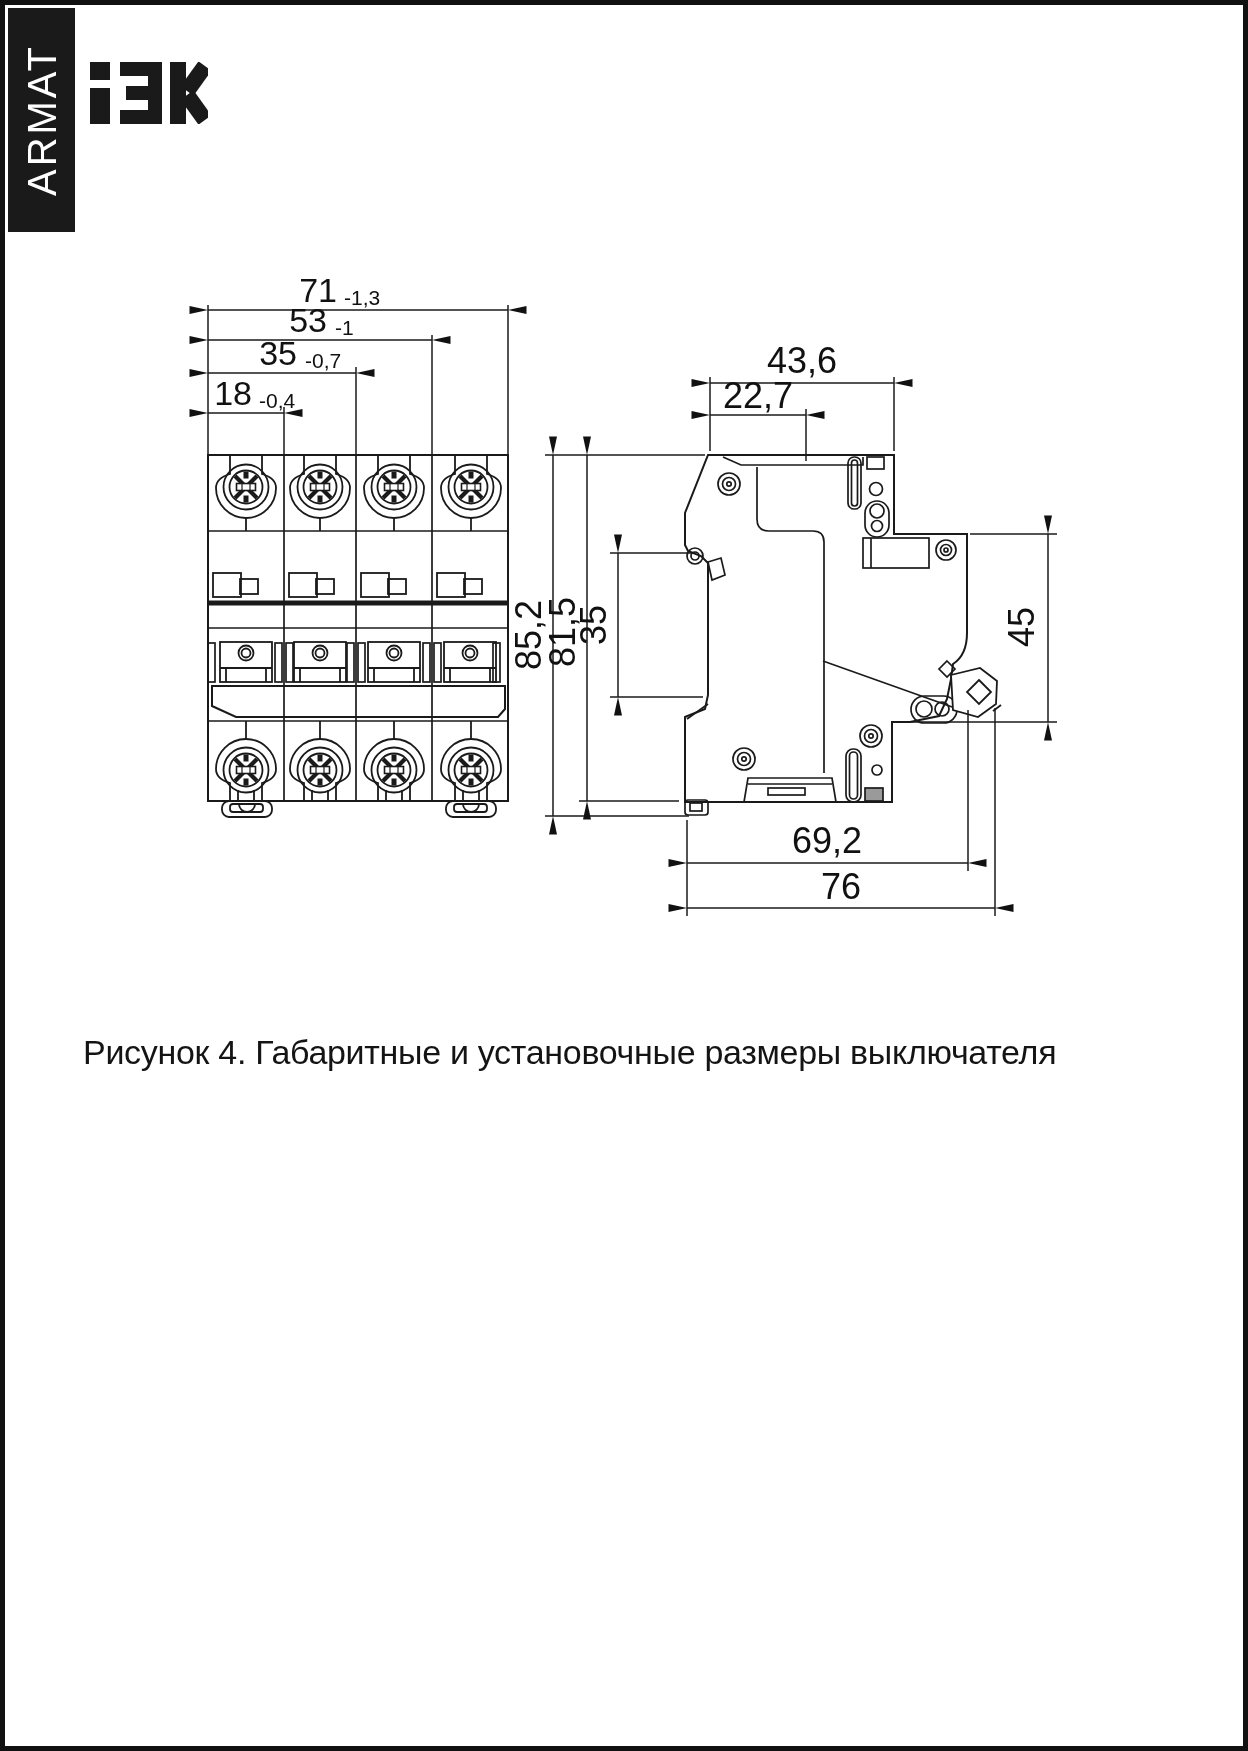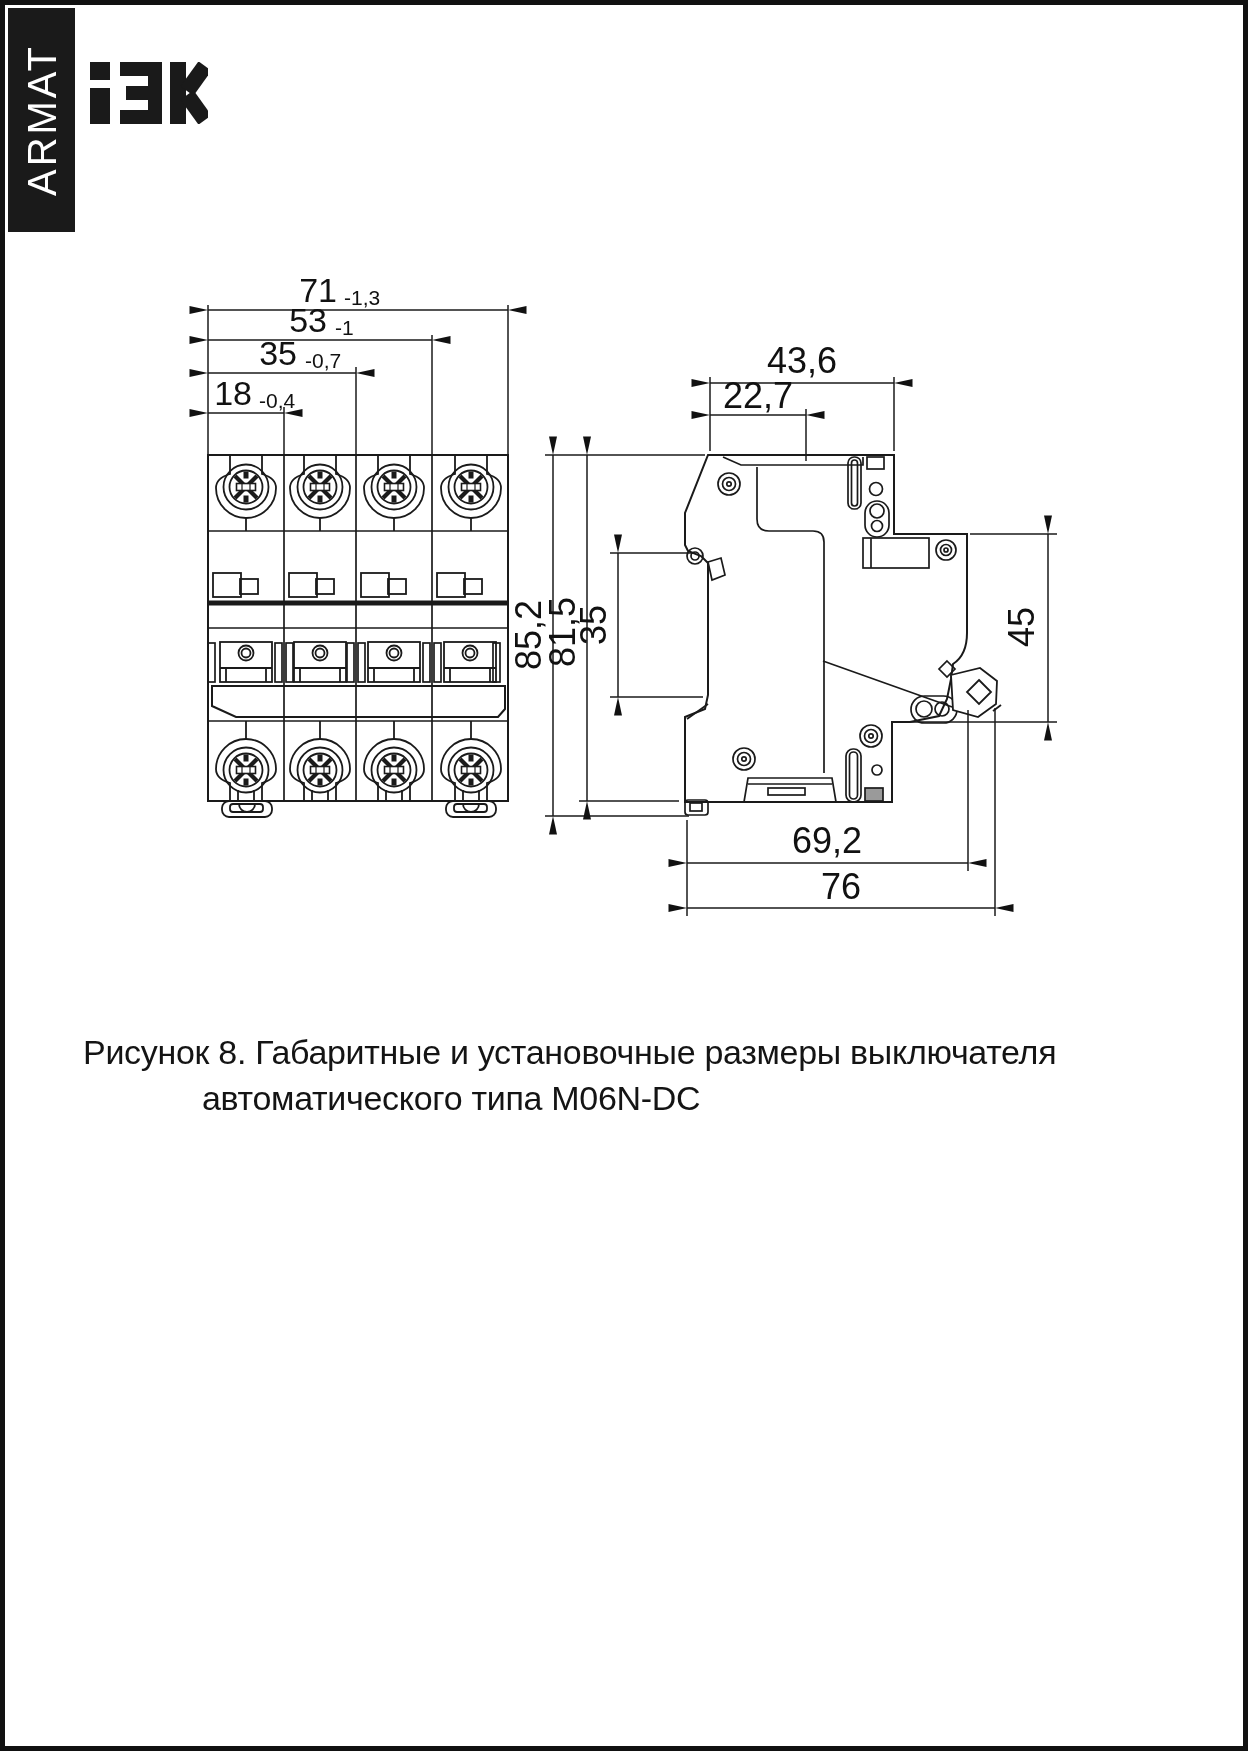--- a/index.html
+++ b/index.html
@@ -295,16 +295,15 @@
       <g stroke="none" fill="#111">
         <text class="dimv" x="797" y="368" text-anchor="middle">43,6</text>
         <text class="dimv" x="753" y="403" text-anchor="middle">22,7</text>
         <text class="dimv" x="1029" y="622" text-anchor="middle" transform="rotate(-90 1029 622)">45</text>
         <text class="dimv" x="822" y="848" text-anchor="middle">69,2</text>
         <text class="dimv" x="836" y="894" text-anchor="middle">76</text>
       </g>
     </g>
   </svg>
 
-  <div class="caption" id="cap1">Рисунок 8. Габаритные и установочные размеры выключателя</div>
-  <div class="caption" id="cap2">автоматического типа M06N-DC</div>
+  <div class="caption" id="cap1">Рисунок 4. Габаритные и установочные размеры выключателя</div>
 
 </div>
 
 </body></html>

